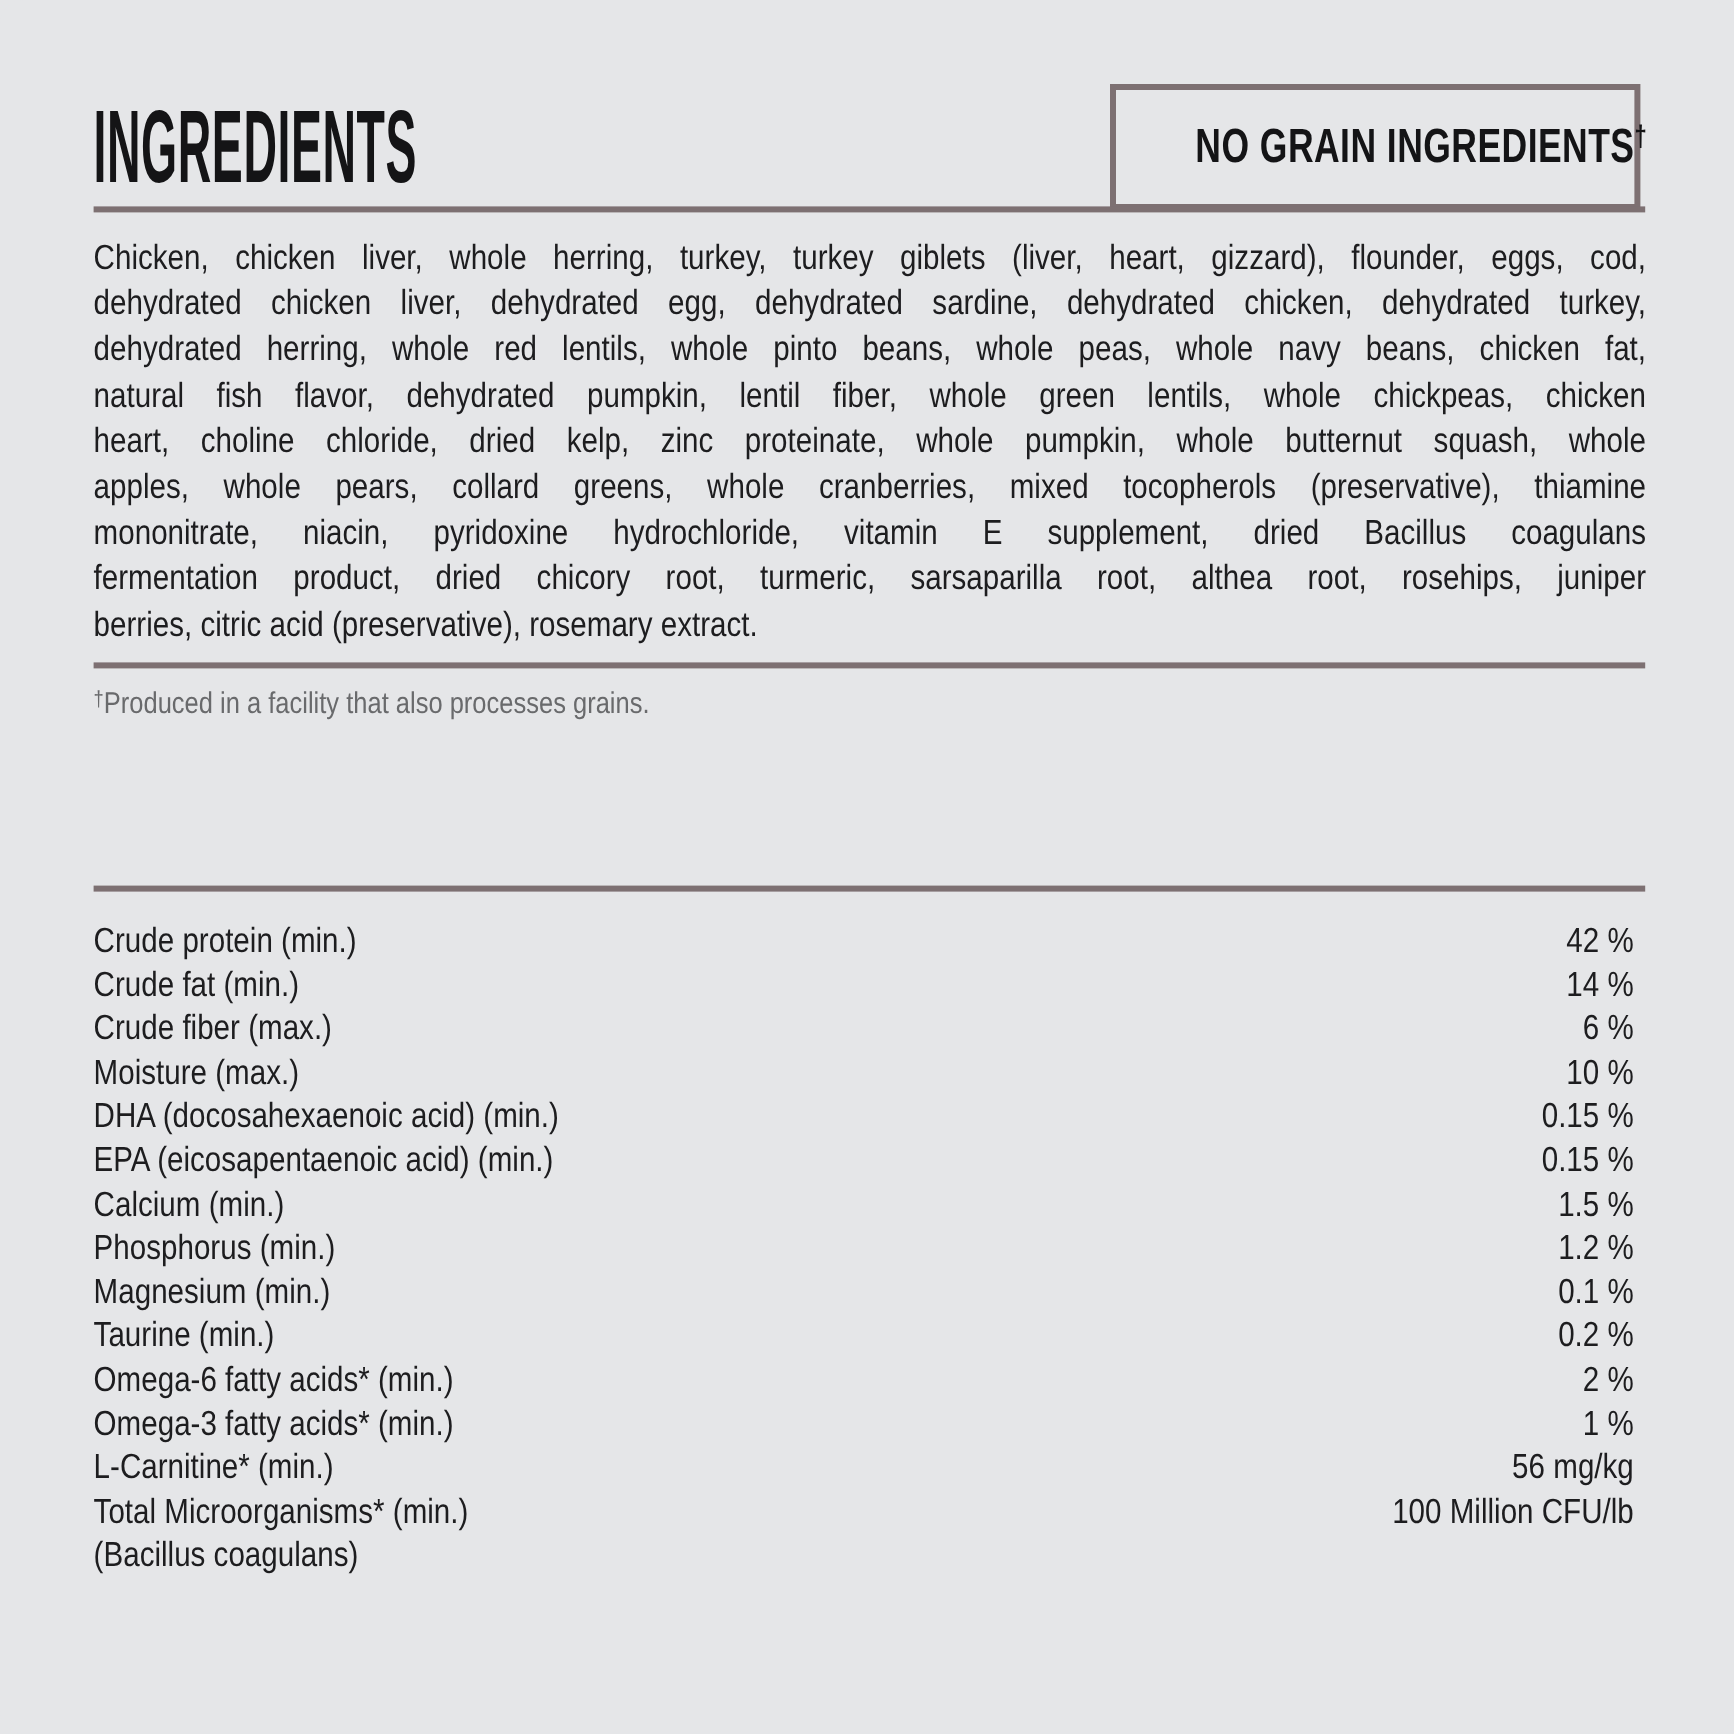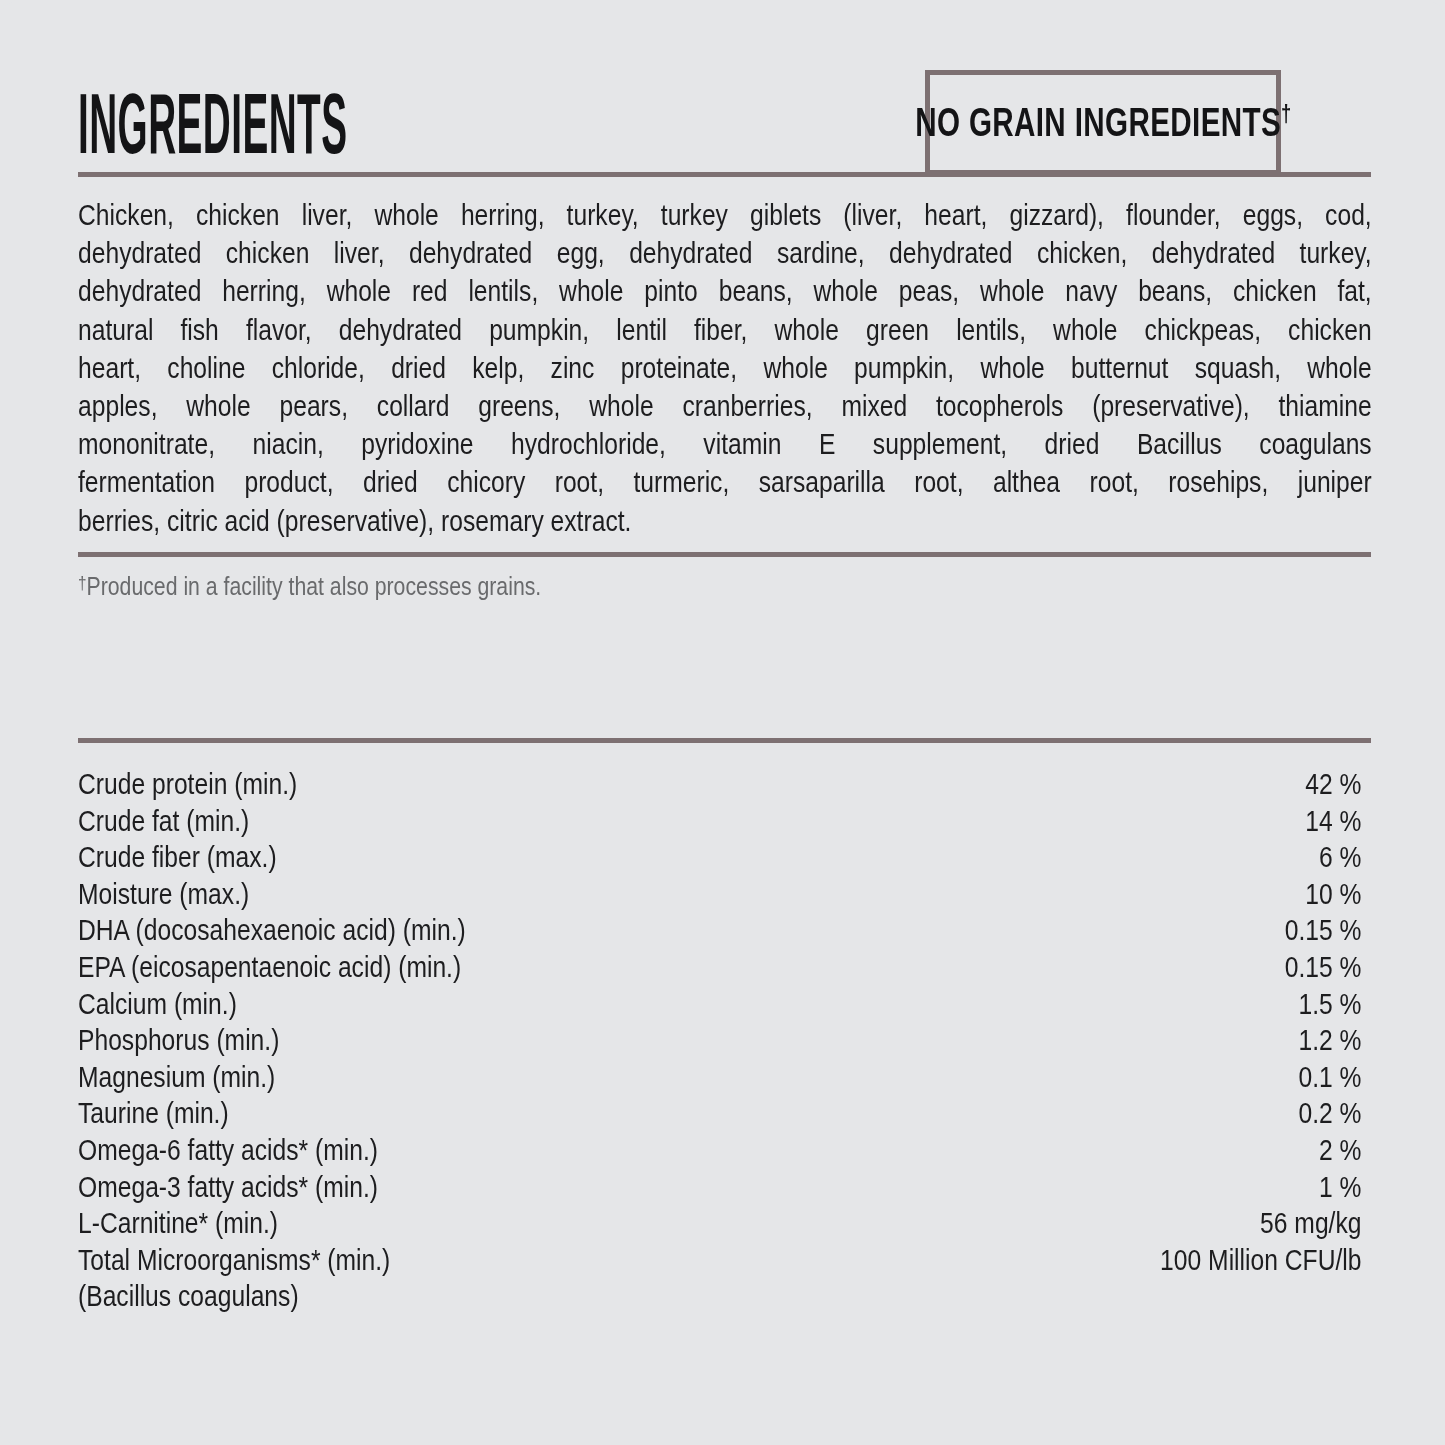--- a/index.html
+++ b/index.html
@@ -46,27 +46,26 @@
   }
   #rule-ingredients { top: 172px; }
   #rule-paragraph   { top: 552px; }
   #rule-analysis    { top: 738px; }
 
   
   .badge {
     position: absolute;
     left: 925px;
     top: 70px;
-    width: 356px;
+    width: 442px;
     height: 105px;
     border: 5px solid #7d7072;
     box-sizing: border-box;
     display: flex;
     align-items: center;
-    justify-content: center;
     background: #e5e6e8;
   }
   .badge-inner {
     font-weight: 700;
     font-size: 40px;
     white-space: nowrap;
     color: #141416;
     transform: scaleX(0.74);
     letter-spacing: 0.5px;
   }

